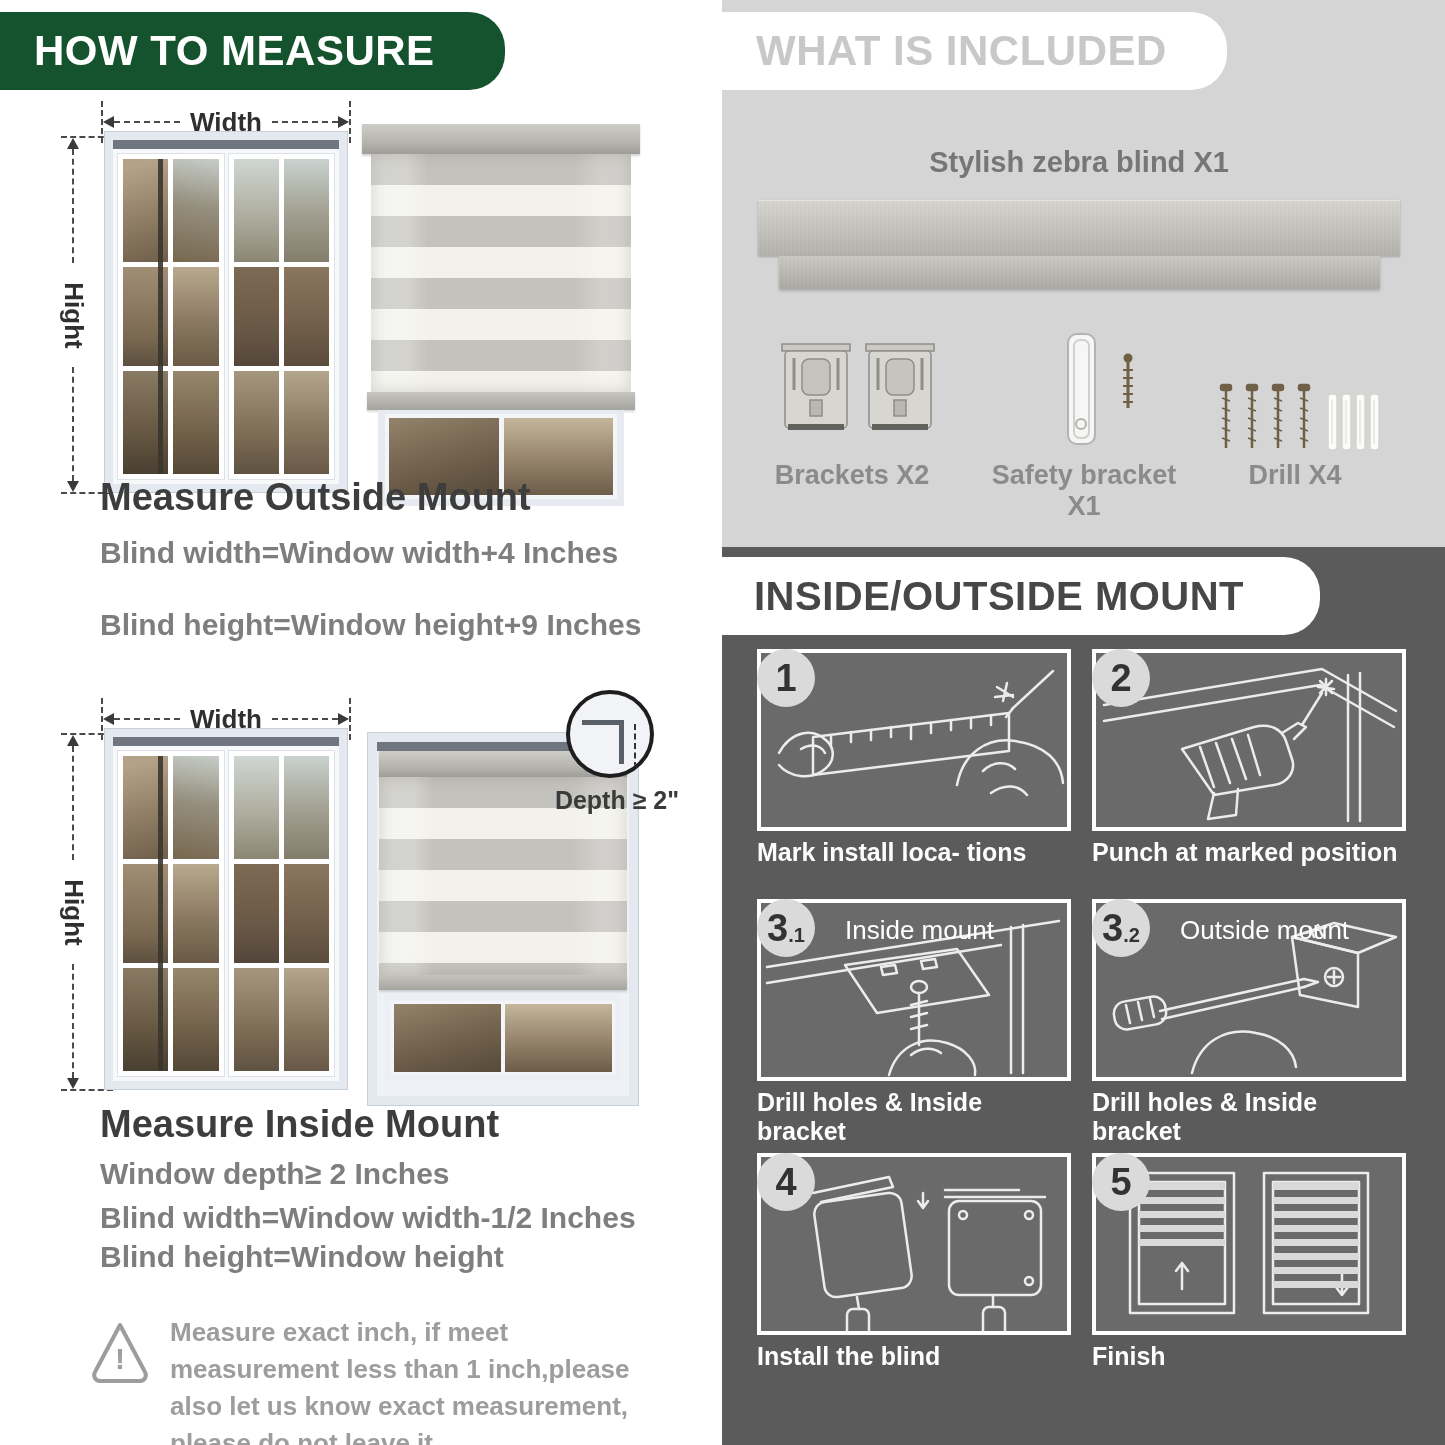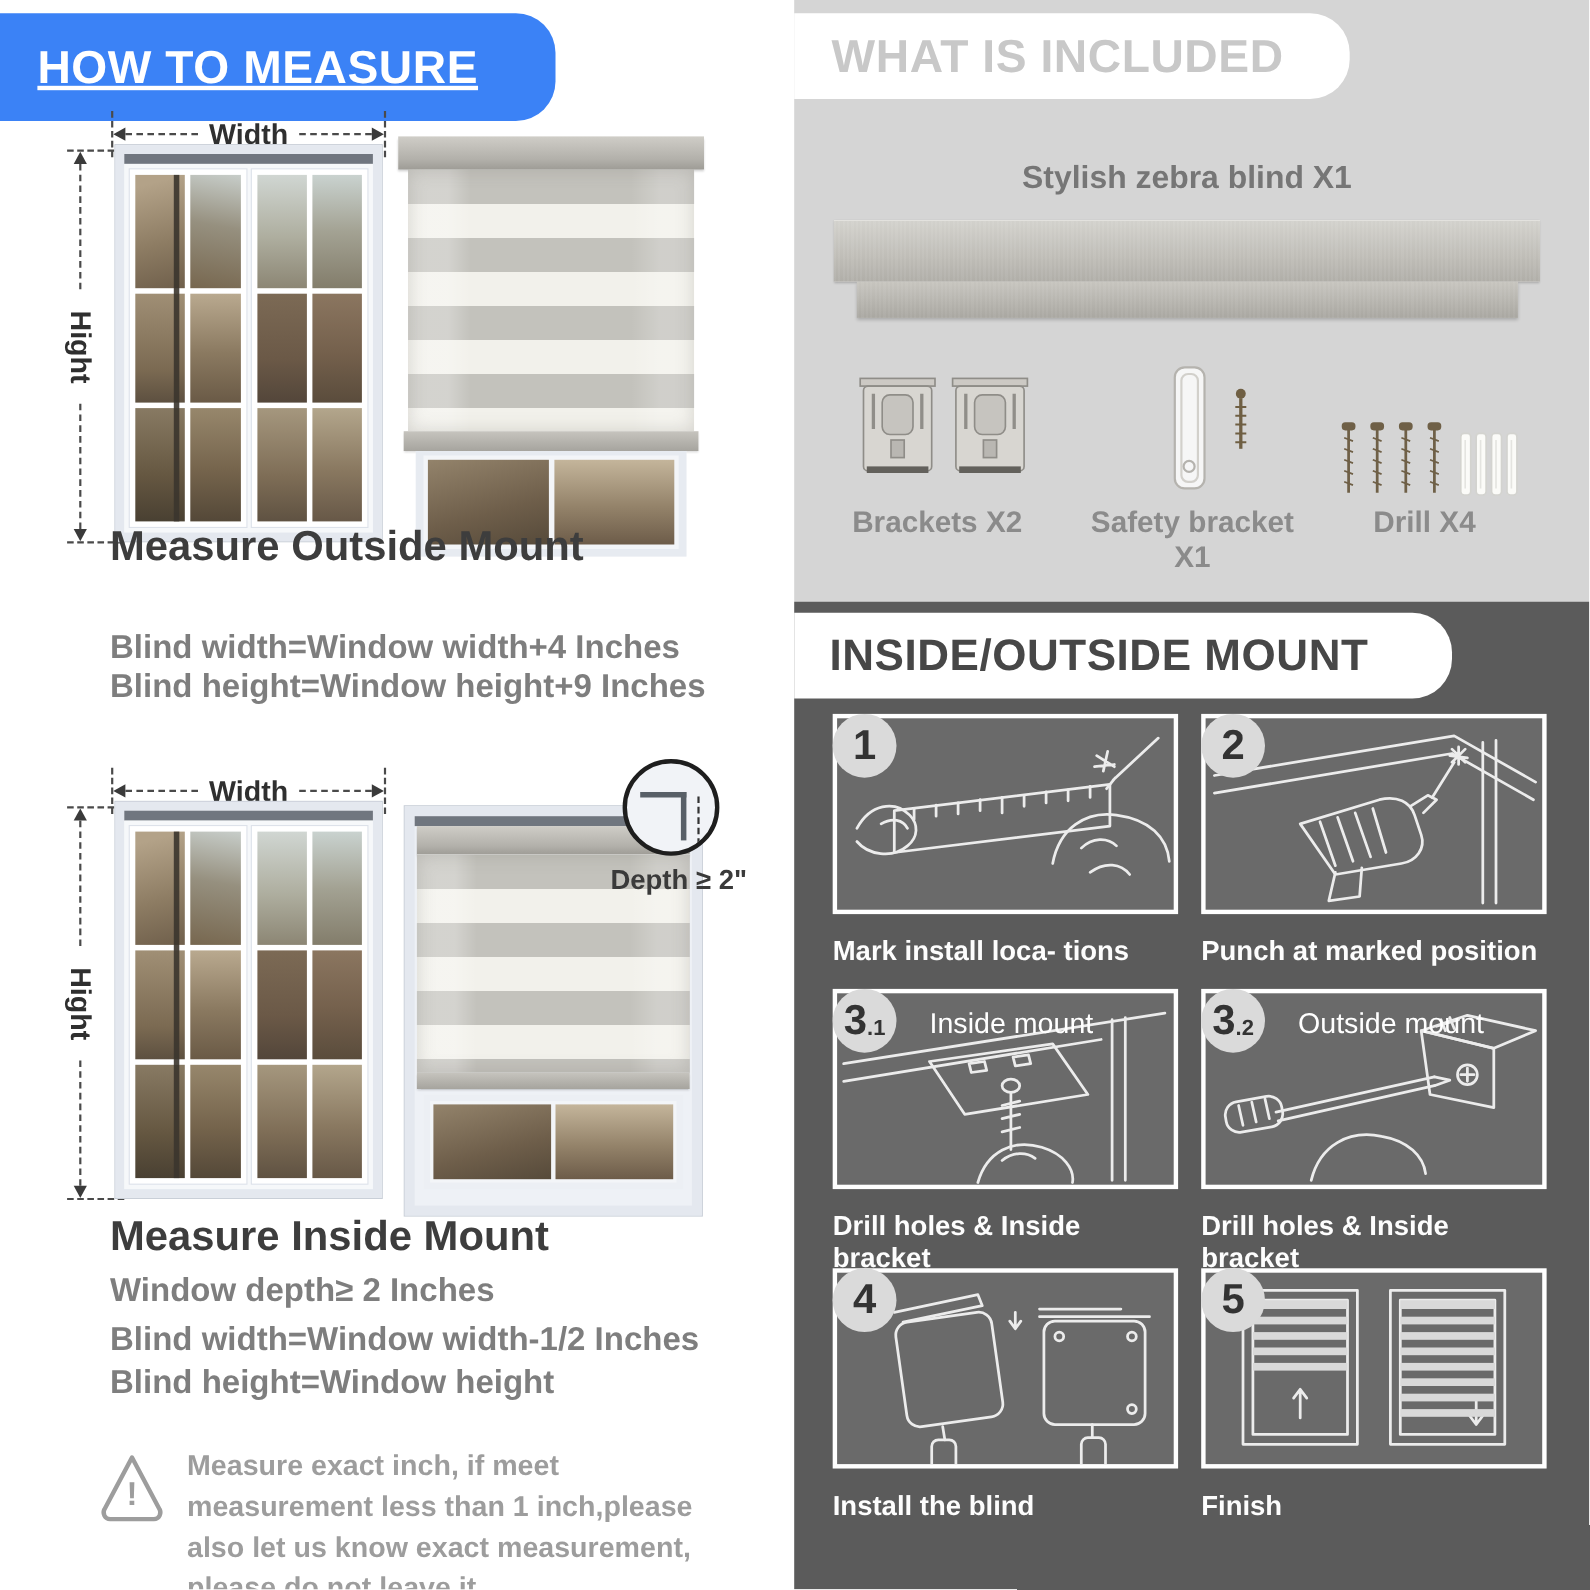--- a/index.html
+++ b/index.html
@@ -3,21 +3,21 @@
 <meta charset="utf-8">
 <style>
   *{box-sizing:border-box;margin:0;padding:0;}
   html,body{background:#fff;}
   .page{position:relative;width:1445px;height:1445px;overflow:hidden;background:#fff;
         font-family:"Liberation Sans","DejaVu Sans",sans-serif;}
 
   
   .hbar{position:absolute;left:0;display:flex;align-items:center;
         border-radius:0 36px 36px 0;font-weight:bold;letter-spacing:.5px;}
-  .hbar-left{top:12px;width:505px;height:98px;background:#3b82f6;color:#fff;font-size:42px;padding-left:34px;text-decoration:underline;}
+  .hbar-left{top:12px;width:505px;height:78px;background:#14532d;color:#fff;font-size:42px;padding-left:34px;}
   .hbar-included{top:12px;width:505px;height:78px;background:#fff;color:#c8c8c8;font-size:42px;padding-left:34px;}
   .hbar-mount{top:10px;width:598px;height:78px;background:#fff;color:#474747;font-size:40px;padding-left:32px;}
 
   
   .left{position:absolute;left:0;top:0;width:722px;height:1445px;background:#fff;}
   .mtitle{position:absolute;font-size:38px;font-weight:bold;color:#3d3d3d;}
   .mline{position:absolute;font-size:30px;font-weight:bold;color:#7e7e7e;}
 
   
   .dimh{position:absolute;height:42px;display:flex;align-items:center;}
@@ -118,21 +118,21 @@
 
   
   .step{position:absolute;width:314px;}
   .imgbox{height:182px;border:4px solid #fff;background:#6a6a6a;position:relative;}
   .imgbox svg{display:block;width:100%;height:100%;}
   .badge{position:absolute;top:-4px;left:-4px;width:58px;height:58px;background:#dadada;
          border-radius:50%;display:flex;align-items:center;justify-content:center;z-index:3;}
   .bnum{font-size:38px;font-weight:bold;color:#333;line-height:1;}
   .bsub{font-size:20px;font-weight:bold;color:#333;line-height:1;margin-top:14px;}
   .inlabel{position:absolute;top:12px;left:84px;font-size:26px;font-weight:normal;color:#fff;z-index:2;}
-  .caption{margin-top:20px;font-size:25px;font-weight:bold;color:#fdfdfd;}
+  .caption{margin-top:7px;font-size:25px;font-weight:bold;color:#fdfdfd;}
   .lineart{fill:none;stroke:#ececec;stroke-width:2.5;stroke-linecap:round;stroke-linejoin:round;}
 </style>
 </head>
 <body>
 
 <div class="page">
 
   <section class="left">
 
     <div class="hbar hbar-left">
@@ -187,21 +187,21 @@
       <div class="rail"></div>
       <div class="stripes"></div>
       <div class="brail"></div>
       <div class="winunder">
         <i class="pane pL"></i>
         <i class="pane pR"></i>
       </div>
     </div>
 
     <h2 class="mtitle" style="left:100px;top:476px;text-align:right;">Measure Outside Mount</h2>
-    <p class="mline" style="left:100px;top:572px;text-align:right;">Blind width=Window width+4 Inches</p>
+    <p class="mline" style="left:100px;top:536px;text-align:right;">Blind width=Window width+4 Inches</p>
     <p class="mline" style="left:100px;top:608px;">Blind height=Window height+9 Inches</p>
 
     <div class="dimh" style="left:101px;top:698px;width:250px;">
       <span class="tickv"></span>
       <span class="ahl"></span>
       <span class="dline"></span>
       <span class="dlbl">Width</span>
       <span class="dline"></span>
       <span class="ahr"></span>
       <span class="tickv"></span>

